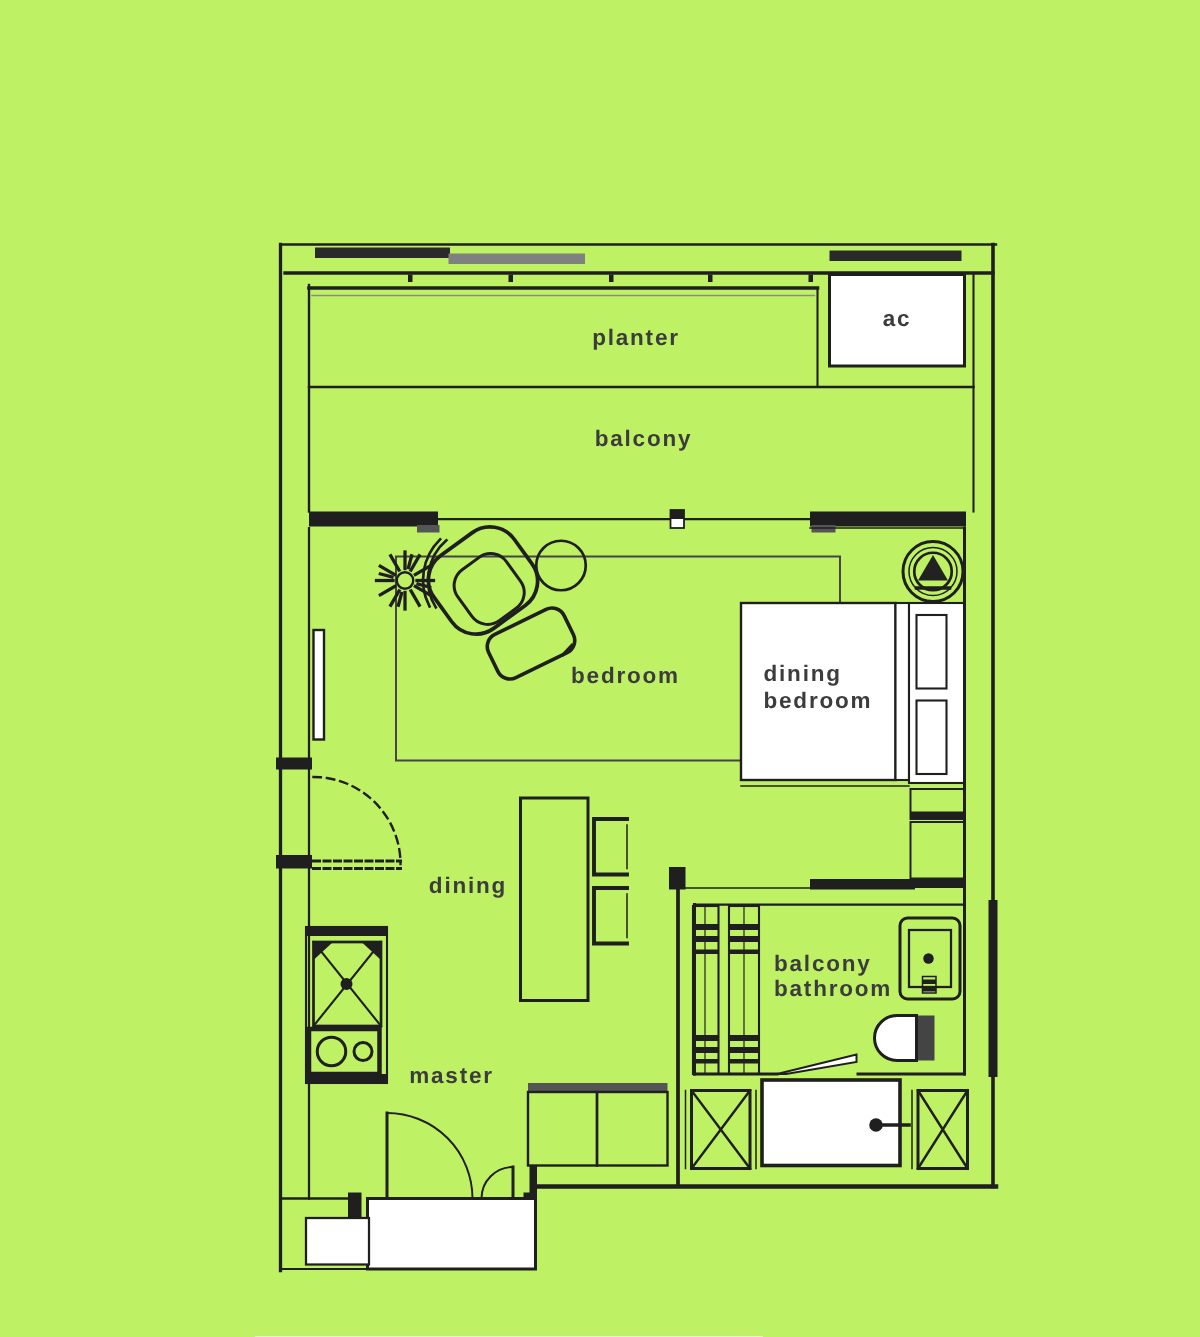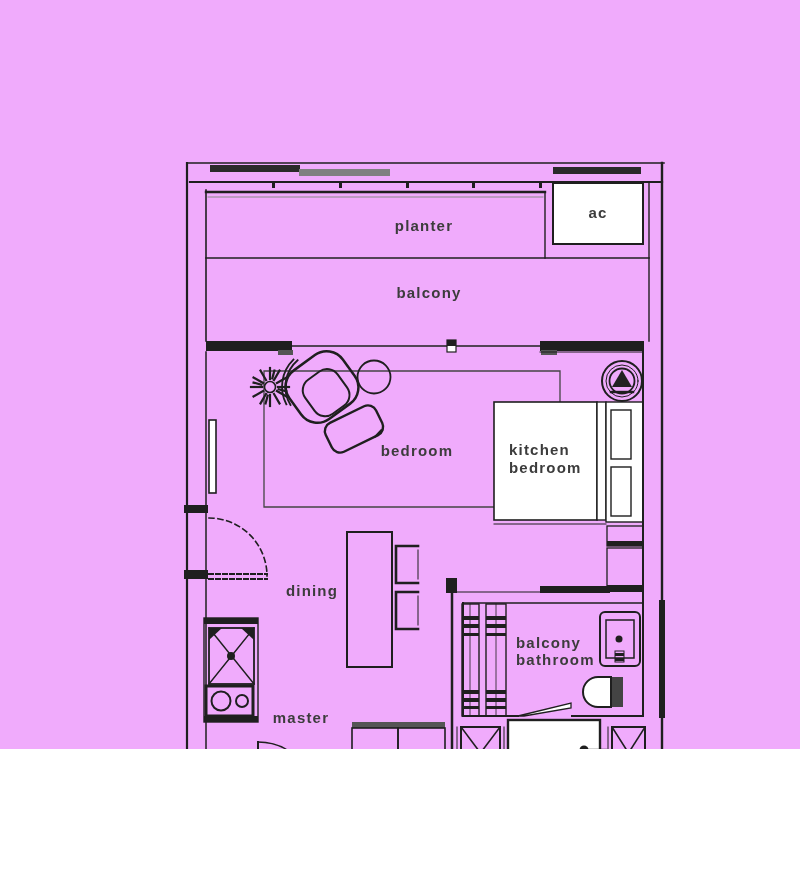--- a/index.html
+++ b/index.html
@@ -1,16 +1,16 @@
 <!DOCTYPE html>
 <html><head>
 <meta charset="utf-8">
 <style>
   html,body{margin:0;padding:0;background:#ffffff;}
-  #plan{position:relative;width:800px;height:749px;background:#f0abfc;overflow:hidden;
+  #plan{position:relative;width:800px;height:891px;background:#bef264;overflow:hidden;
         font-family:"Liberation Sans",sans-serif;}
   #plan svg{position:absolute;left:0;top:0;}
   .room-label{position:absolute;font-weight:bold;font-size:15px;letter-spacing:1.2px;
               color:#3c3c3c;line-height:18px;}
   .centered{text-align:center;}
 </style>
 </head>
 <body>
 
 <div id="plan">
@@ -260,17 +260,17 @@
       <rect x="398" y="728" width="47" height="49" stroke-width="1.6"></rect>
     </g>
 
   </g>
 </svg>
 
   <div class="room-label centered" style="left:354px;top:217px;width:140px;">planter</div>
   <div class="room-label centered" style="left:558px;top:204px;width:80px;">ac</div>
   <div class="room-label centered" style="left:359px;top:274px;width:140px;margin-top:10px;">balcony</div>
   <div class="room-label centered" style="left:357px;top:442px;width:120px;">bedroom</div>
-  <div class="room-label" style="left:509px;top:441px;width:85px;">kitchen bedroom</div>
+  <div class="room-label" style="left:509px;top:441px;width:85px;">dining bedroom</div>
   <div class="room-label centered" style="left:252px;top:582px;width:120px;">dining</div>
   <div class="room-label" style="left:516px;top:634px;width:95px;line-height:17px;">balcony bathroom</div>
   <div class="room-label centered" style="left:241px;top:709px;width:120px;">master</div>
 </div>
 
 </body></html>

